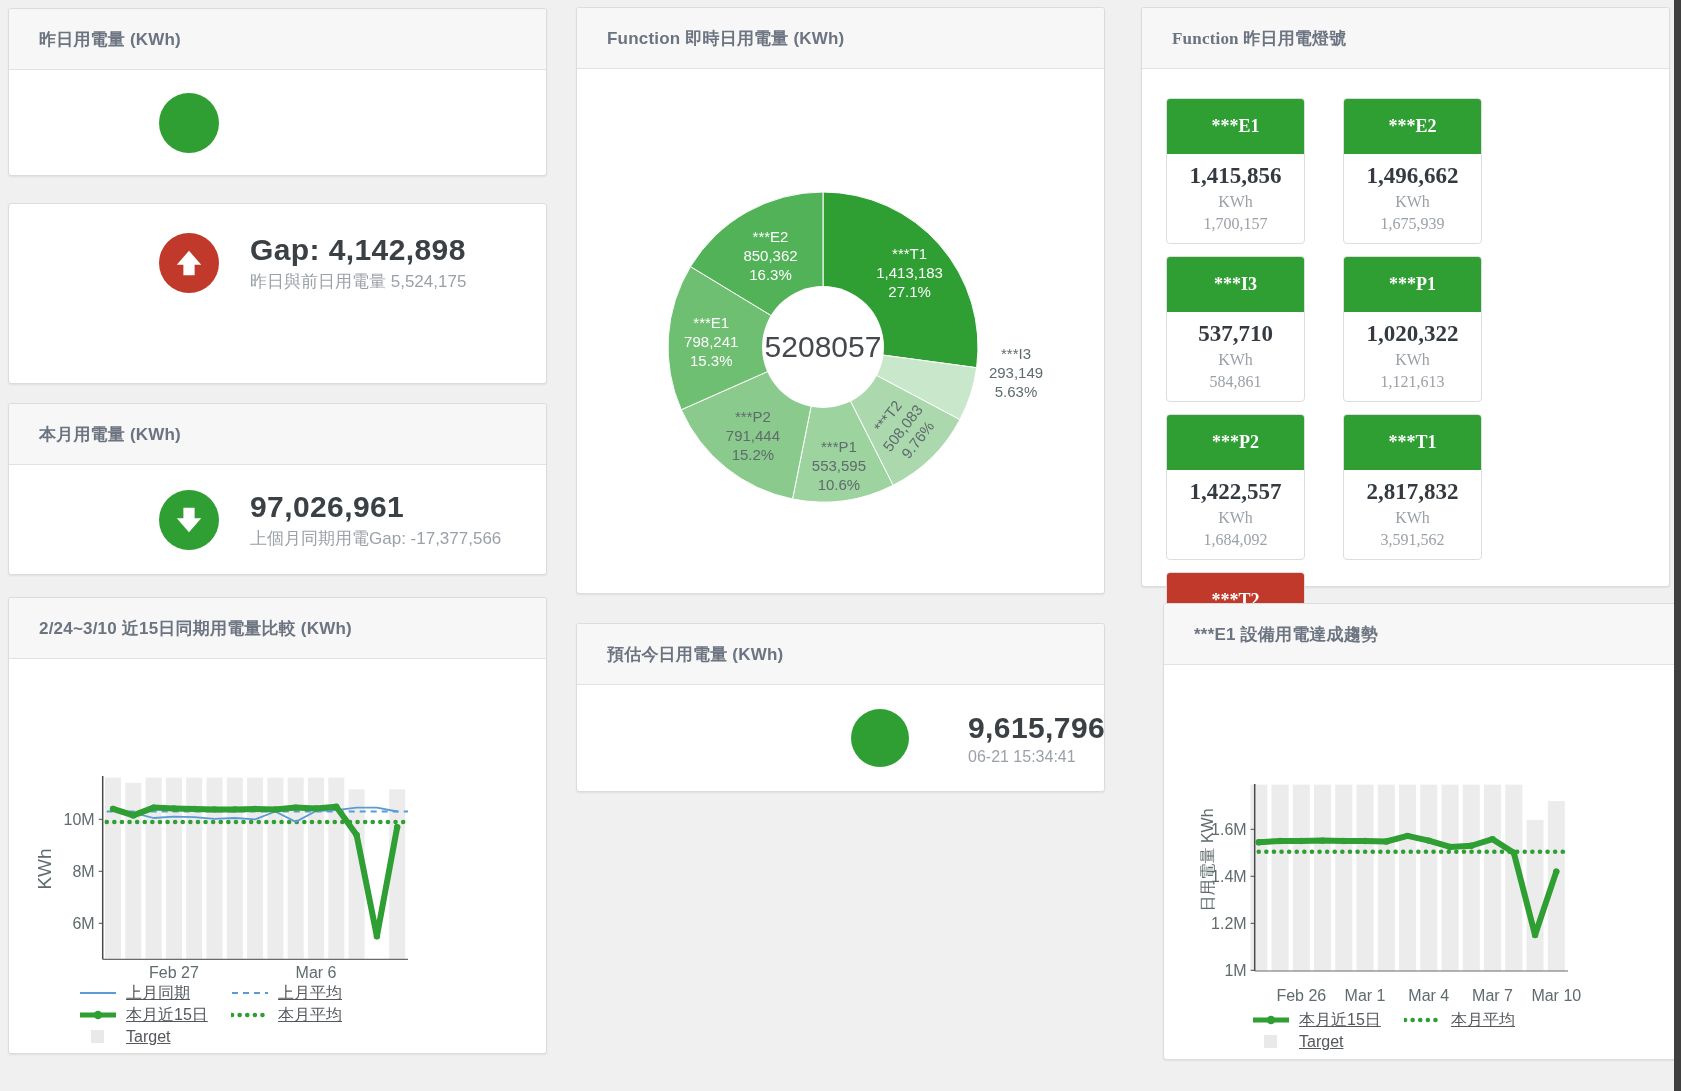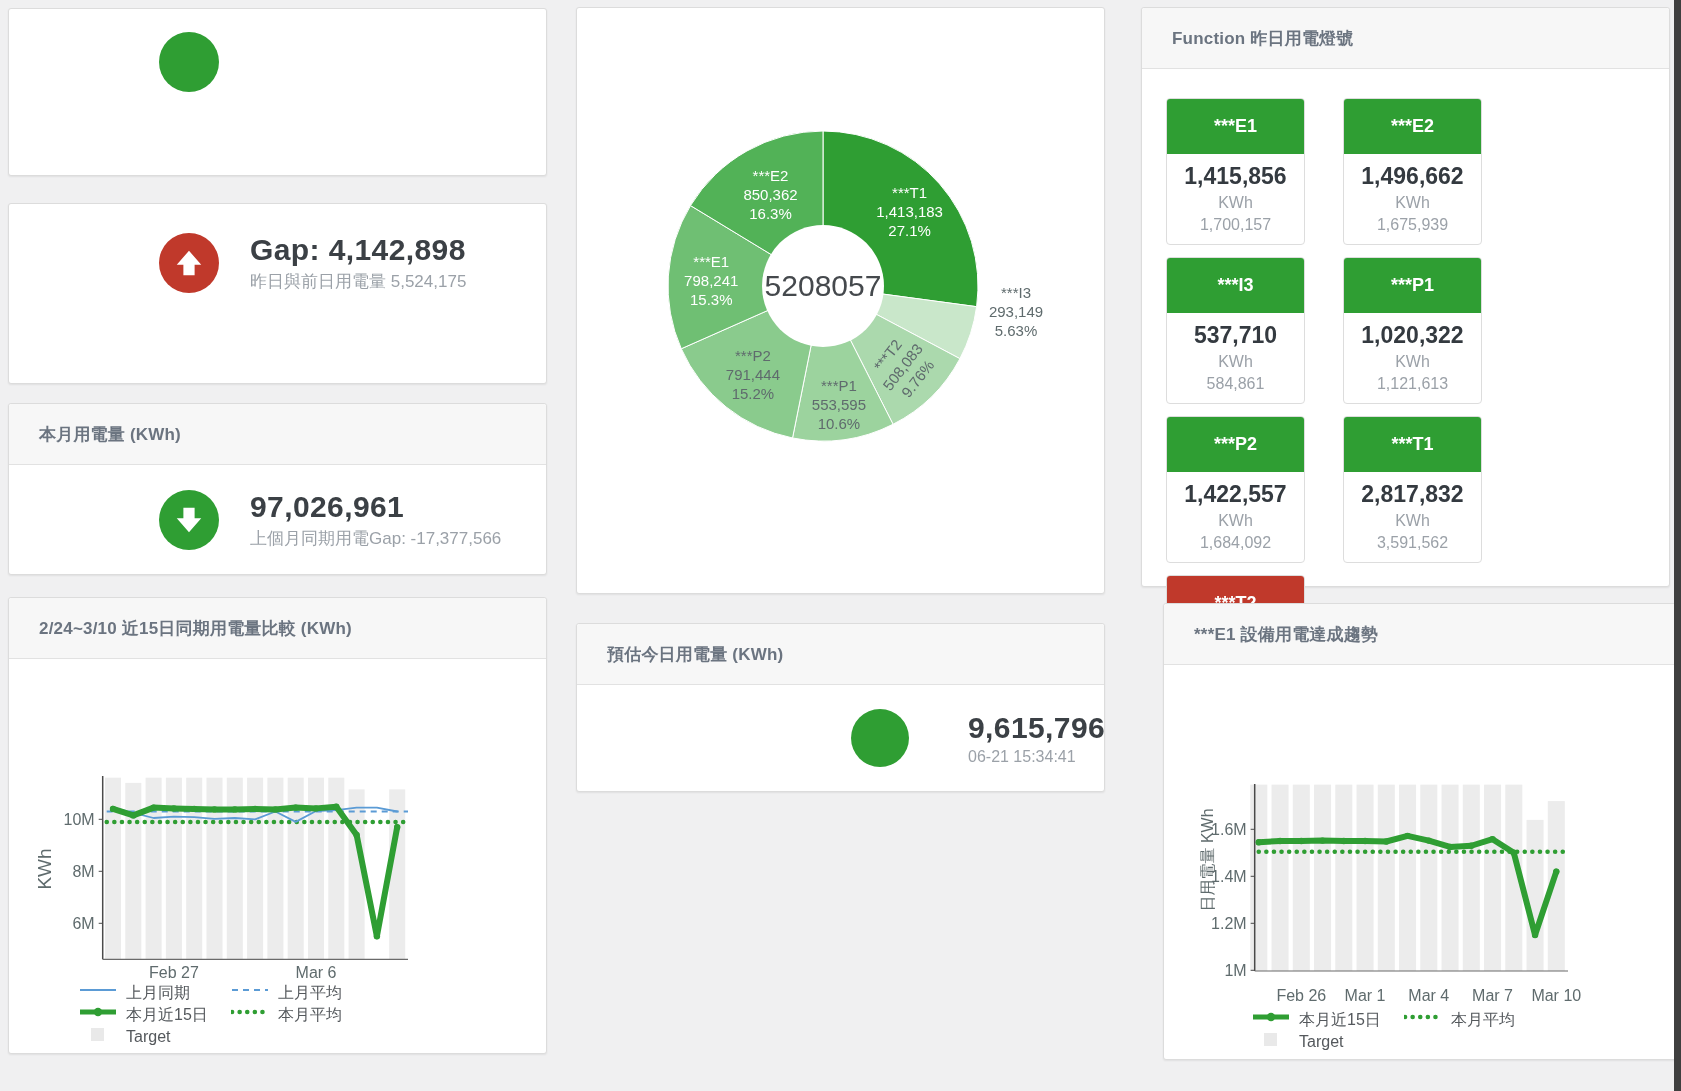--- a/index.html
+++ b/index.html
@@ -28,31 +28,34 @@
   .tile{width:137px;border:1px solid #ddd;border-radius:4px;background:#fff;text-align:center;overflow:hidden;}
   .tile-header{height:55px;display:flex;align-items:center;justify-content:center;color:#fff;
                font-weight:bold;font-size:18px;}
   .tile-value{font-size:23px;font-weight:bold;color:#343a40;margin-top:9px;}
   .tile-unit{font-size:16px;color:#9ba1a8;margin-top:4px;}
   .tile-target{font-size:16px;color:#9ba1a8;margin:4px 0 10px;}
 
   svg.chart{position:absolute;left:0;top:0;}
   .legend{position:absolute;font-size:16px;color:#54585c;}
   .legend-row{display:flex;height:22px;align-items:center;}
-  .legend-item{display:flex;align-items:flex-start;width:152px;}
+  .legend-item{display:flex;align-items:center;width:152px;text-decoration:underline;}
   .legend-item svg{margin-right:9px;flex:0 0 auto;}
 
   .scroll-strip{position:absolute;right:0;top:0;width:7px;height:100%;background:#3f3f3f;}
 </style>
 </head>
 <body>
 
 <div class="page">
 
   <section class="panel" id="p-yesterday" style="left:8px;top:8px;width:537px;height:166px;">
+    <div class="panel-header">
+      <span class="panel-title">昨日用電量 (KWh)</span>
+    </div>
     <div class="panel-body">
       <div class="stat-row pad150">
         <span class="stat-circle" style="background:#2f9e33;"></span>
       </div>
     </div>
   </section>
 
   <section class="panel" id="p-gap" style="left:8px;top:203px;width:537px;height:179px;">
     <div class="panel-body">
       <div class="stat-row pad150">
@@ -175,20 +178,23 @@
                 <rect x="12" y="0" width="13" height="13" fill="#e9e9e9"></rect>
               </svg>
               <span>Target</span>
             </div>
           </div>
         </div>
     </div>
   </section>
 
   <section class="panel" id="p-donut" style="left:576px;top:7px;width:527px;height:585px;">
+    <div class="panel-header">
+      <span class="panel-title">Function 即時日用電量 (KWh)</span>
+    </div>
     <div class="panel-body">
       <svg id="chart-donut" class="chart" width="525" height="523">
           <path d="M 246 278 L 246 123 A 155 155 0 0 1 399.61417519669374 298.6805507334666 Z" fill="#2f9e33" stroke="#fff" stroke-width="1"></path>
           <path d="M 246 278 L 399.61417519669374 298.6805507334666 A 155 155 0 0 1 382.91049451222614 350.66716240791095 Z" fill="#c9e7ca" stroke="#fff" stroke-width="1"></path>
           <path d="M 246 278 L 382.91049451222614 350.66716240791095 A 155 155 0 0 1 316.0490920321501 416.26830694512523 Z" fill="#abd9ad" stroke="#fff" stroke-width="1"></path>
           <path d="M 246 278 L 316.0490920321501 416.26830694512523 A 155 155 0 0 1 215.53691604096167 429.9769736364841 Z" fill="#9cd39e" stroke="#fff" stroke-width="1"></path>
           <path d="M 246 278 L 215.53691604096167 429.9769736364841 A 155 155 0 0 1 104.2745015072764 340.7605216436973 Z" fill="#8acb8d" stroke="#fff" stroke-width="1"></path>
           <path d="M 246 278 L 104.2745015072764 340.7605216436973 A 155 155 0 0 1 113.49621230177053 197.57770056991325 Z" fill="#6fbf73" stroke="#fff" stroke-width="1"></path>
           <path d="M 246 278 L 113.49621230177053 197.57770056991325 A 155 155 0 0 1 245.99999999999997 123 Z" fill="#52b257" stroke="#fff" stroke-width="1"></path>
           <circle cx="246" cy="278" r="61" fill="#fff"></circle>
@@ -212,21 +218,21 @@
       <div class="stat-row pad274">
         <span class="stat-circle small" style="background:#2f9e33;"></span>
         <div class="stat-text">
           <div class="stat-value">9,615,796</div>
           <div class="stat-sub" style="font-size:16px;">06-21 15:34:41</div>
         </div>
       </div>
     </div>
   </section>
 
-  <section class="panel" id="p-lights" style="left:1141px;top:7px;width:527px;height:578px;">
+  <section class="panel" id="p-lights" style="left:1141px;top:7px;width:527px;height:578px;font-family:Liberation Serif, serif;">
     <div class="panel-header">
       <span class="panel-title">Function 昨日用電燈號</span>
     </div>
     <div class="panel-body">
       <div id="lights-grid">
           <div class="tile">
             <div class="tile-header" style="background: rgb(47, 158, 51);">***E1</div>
             <div class="tile-value">1,415,856</div>
             <div class="tile-unit">KWh</div>
             <div class="tile-target">1,700,157</div>

